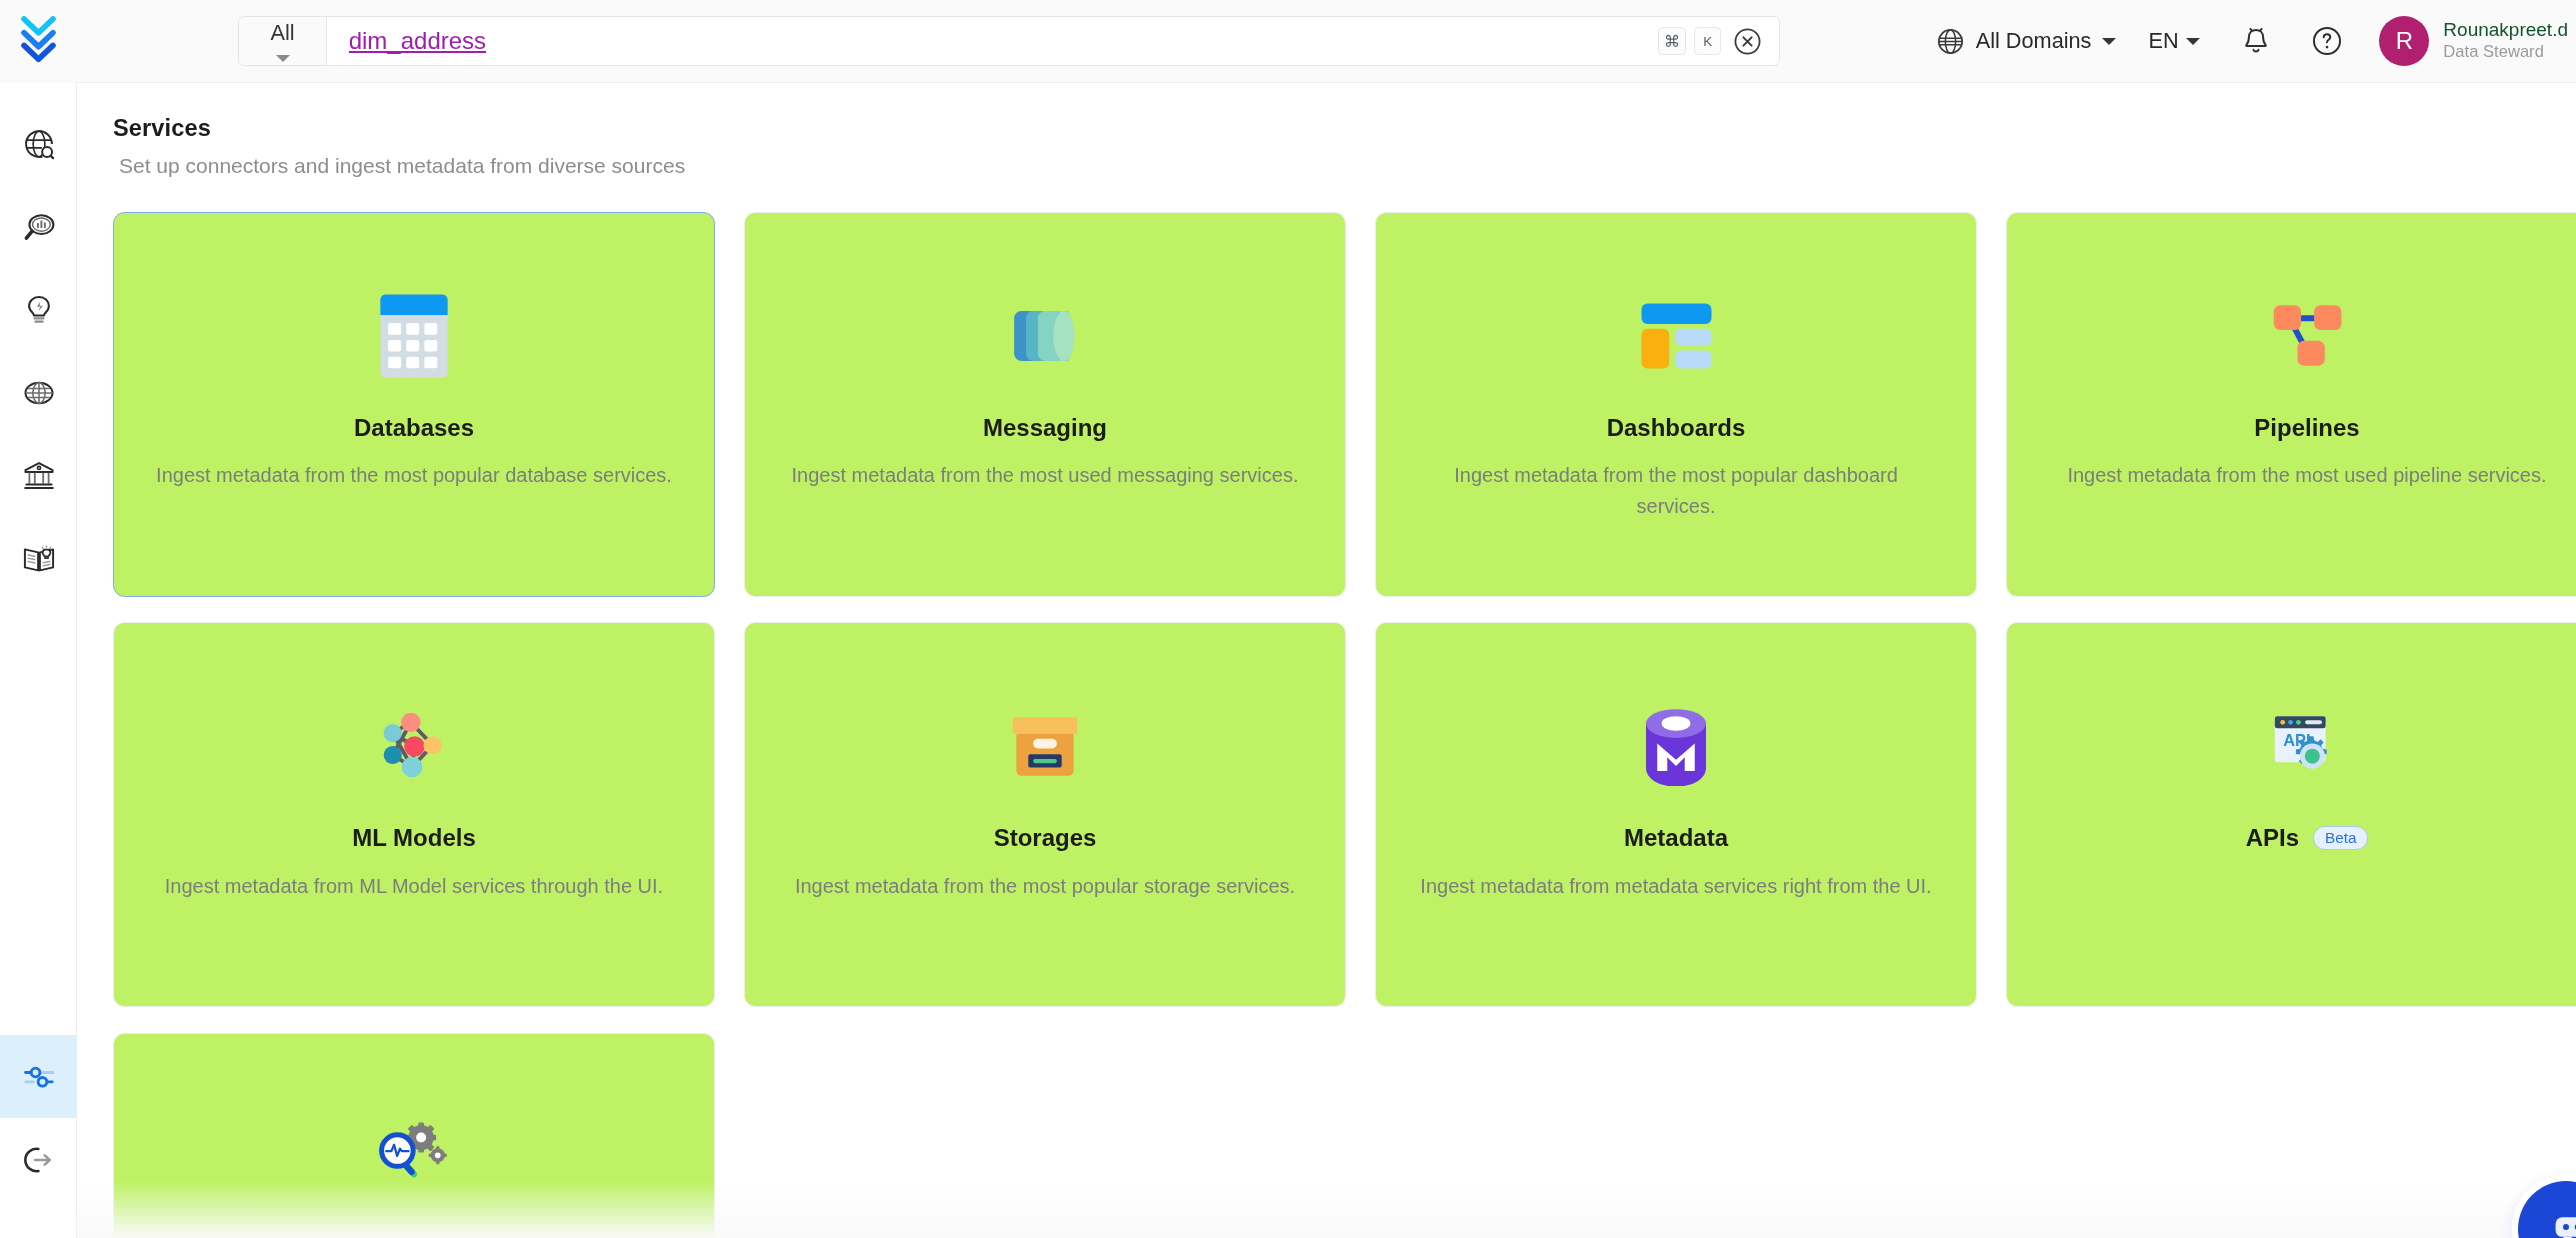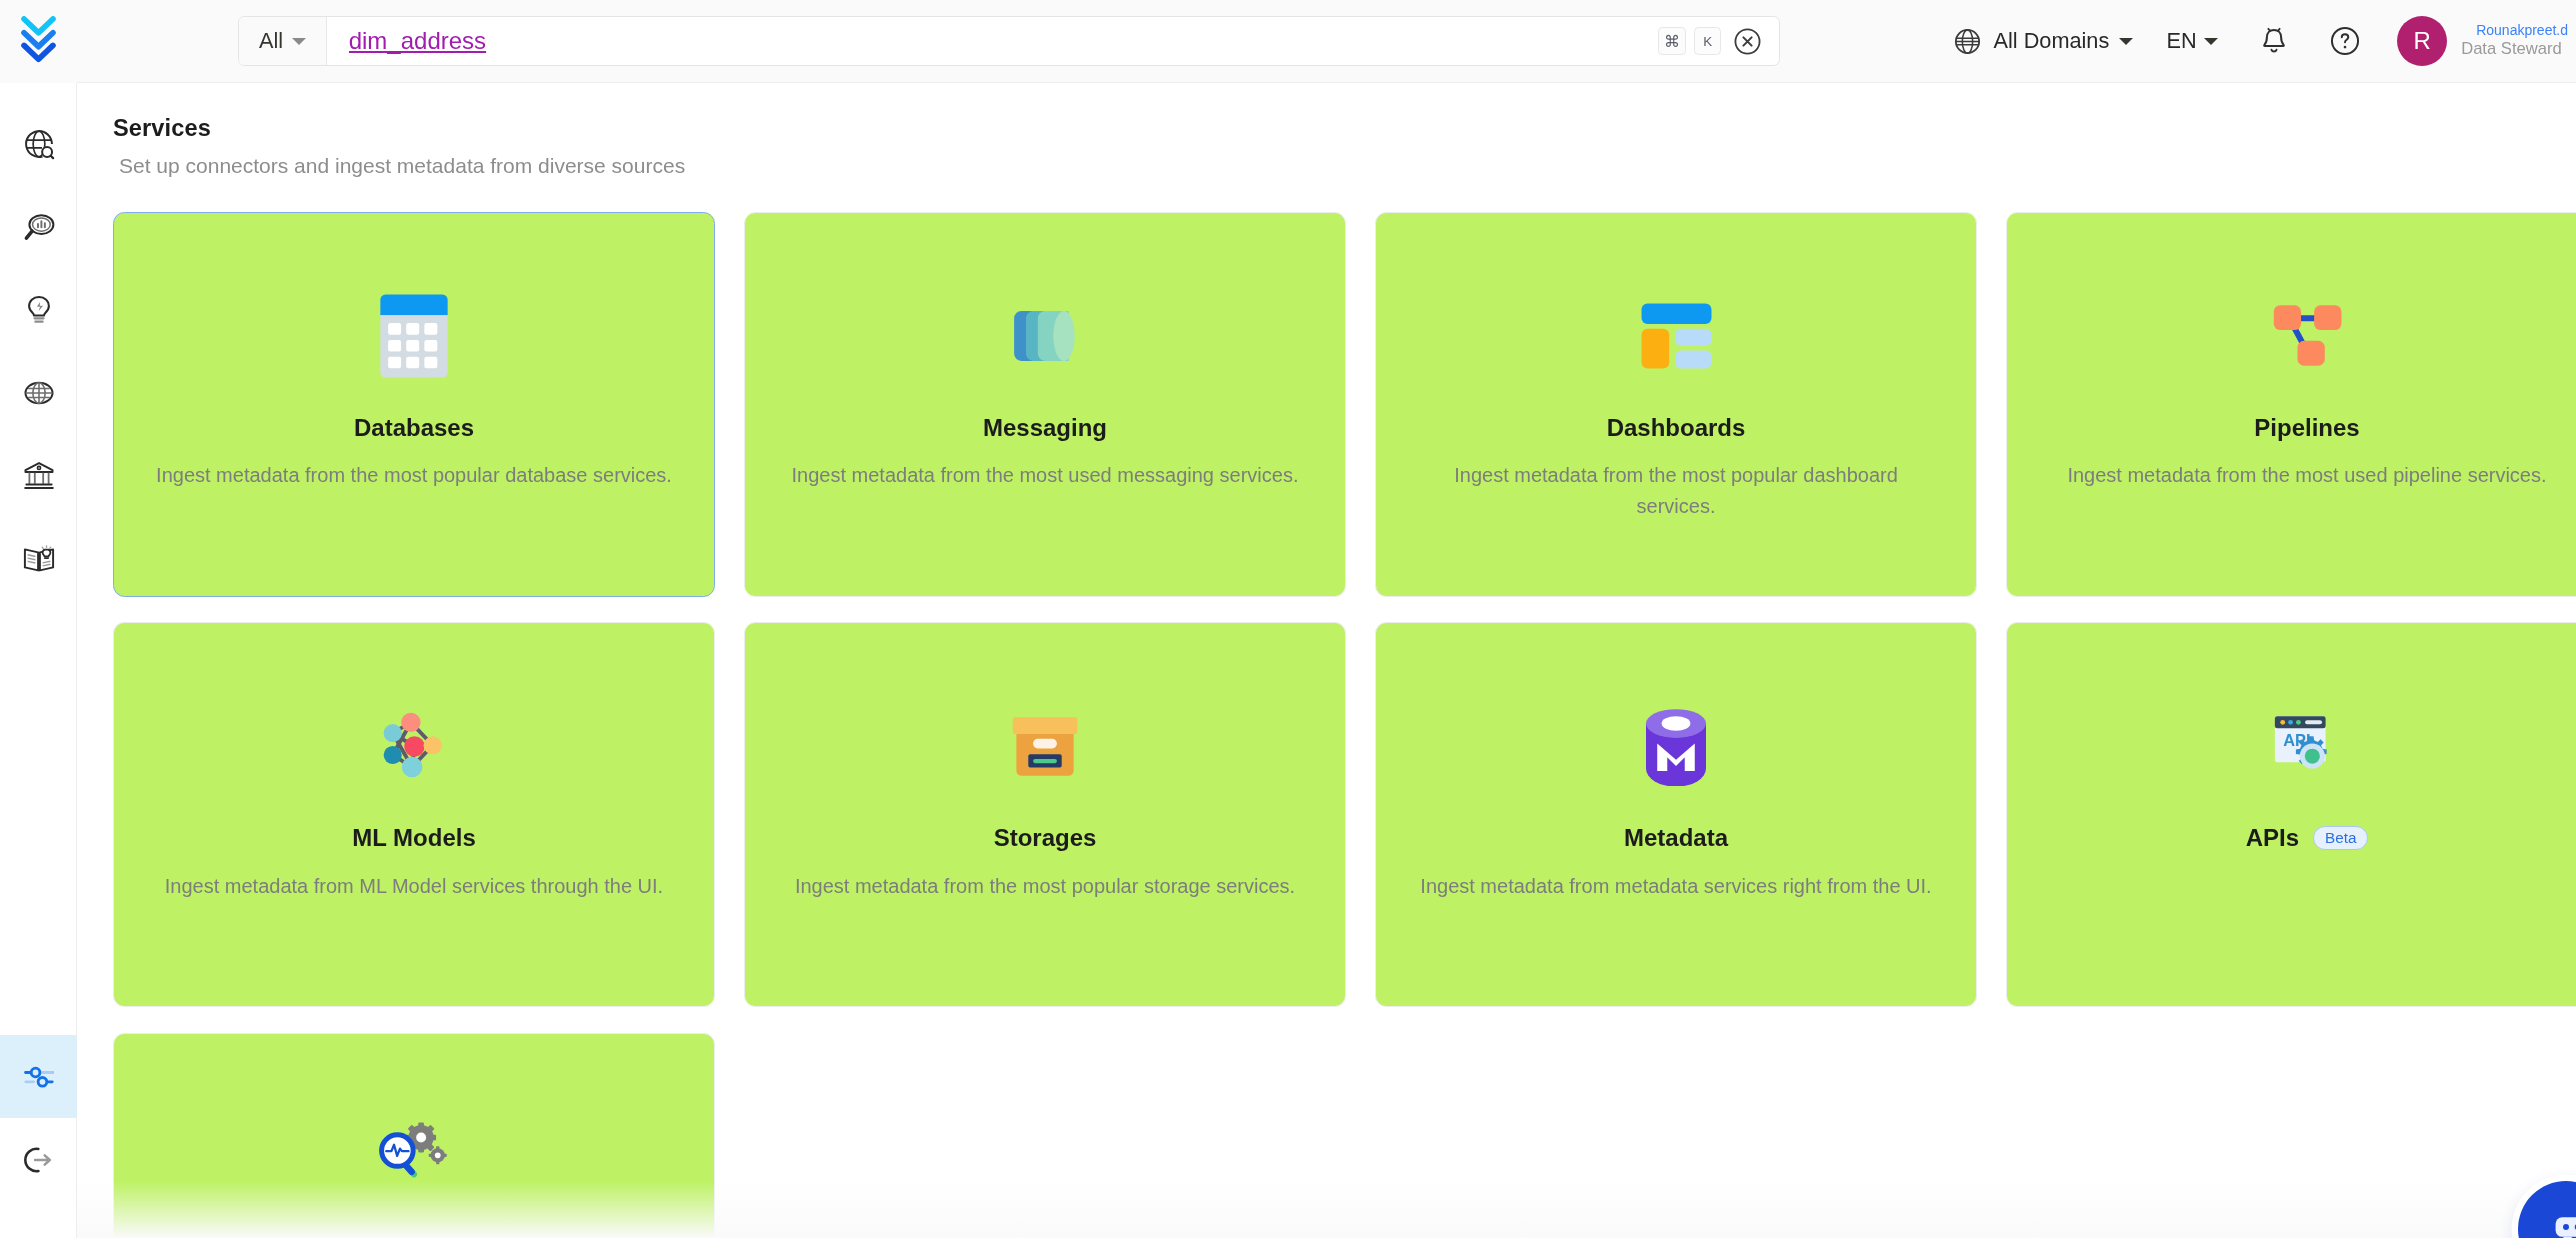--- a/index.html
+++ b/index.html
@@ -36,20 +36,21 @@
     overflow: hidden;
   }
   .search-scope {
     width: 88px; height: 100%;
     display: flex; align-items: center; justify-content: center;
     gap: 9px;
     background: #fafafa;
     border-right: 0.6px solid #e8e8e8;
     font-size: 21.7px; color: #37352f;
     cursor: pointer;
+    flex-direction: column;
   }
   .caret { width: 0;height: 0;border-left: 7px solid transparent;border-right: 7px solid transparent;border-top: 7.6px solid #8a8a8a; }
   .caret.dark { border-top-color:#37352f; }
   .search-input {
     flex: 1; height: 100%;
     border: none; outline: none;
     font-family: "Liberation Sans", sans-serif;
     font-size: 24px; color: #a21caf;
     padding: 0 21.7px;
     background: transparent;
@@ -75,21 +76,21 @@
   .icon-btn { width: 37px; height:37px; margin-right: 34px; cursor:pointer; display:flex;align-items:center;justify-content:center; }
   .avatar {
     width: 50px; height: 50px; border-radius: 50%;
     background: #b0206f; color:#fff;
     display:flex; align-items:center; justify-content:center;
     font-size: 24px;
     margin-right: 14px;
     flex-shrink: 0;
   }
   .user-meta { display:flex; flex-direction:column; justify-content:center; }
-  .user-name { font-size: 14px; color:#3b82f6; line-height:1.18; white-space:nowrap;margin-left:15px; }
+  .user-name { font-size: 19px; color:#14532d; line-height:1.18; white-space:nowrap; }
   .user-role { font-size: 16.6px; color:#9a9a9a; line-height:1.25; white-space:nowrap; }
 
   
   .rail {
     position: absolute; top: 83px; left: 0;
     width: 77px; height: 1156px;
     background: #ffffff;
     border-right: 0.6px solid #ededed;
     z-index: 15;
   }

